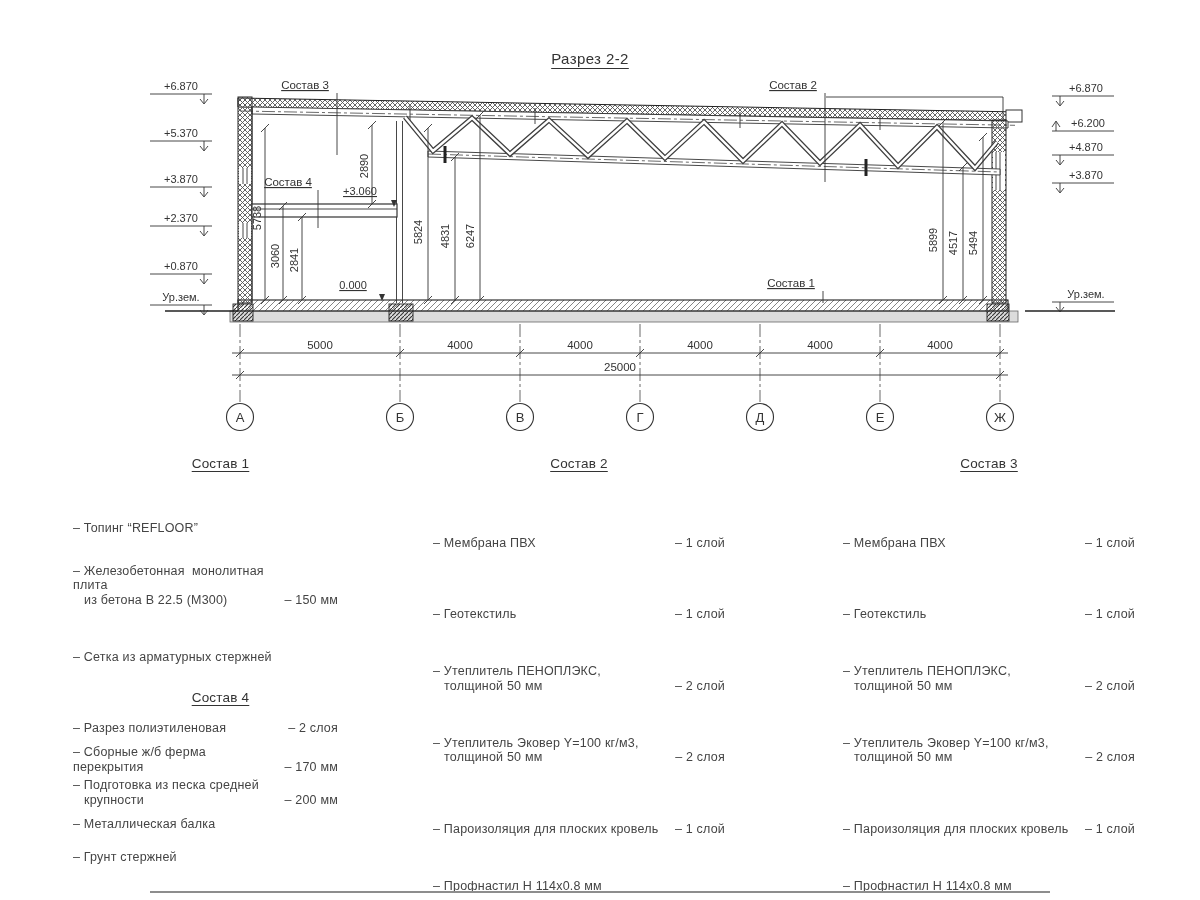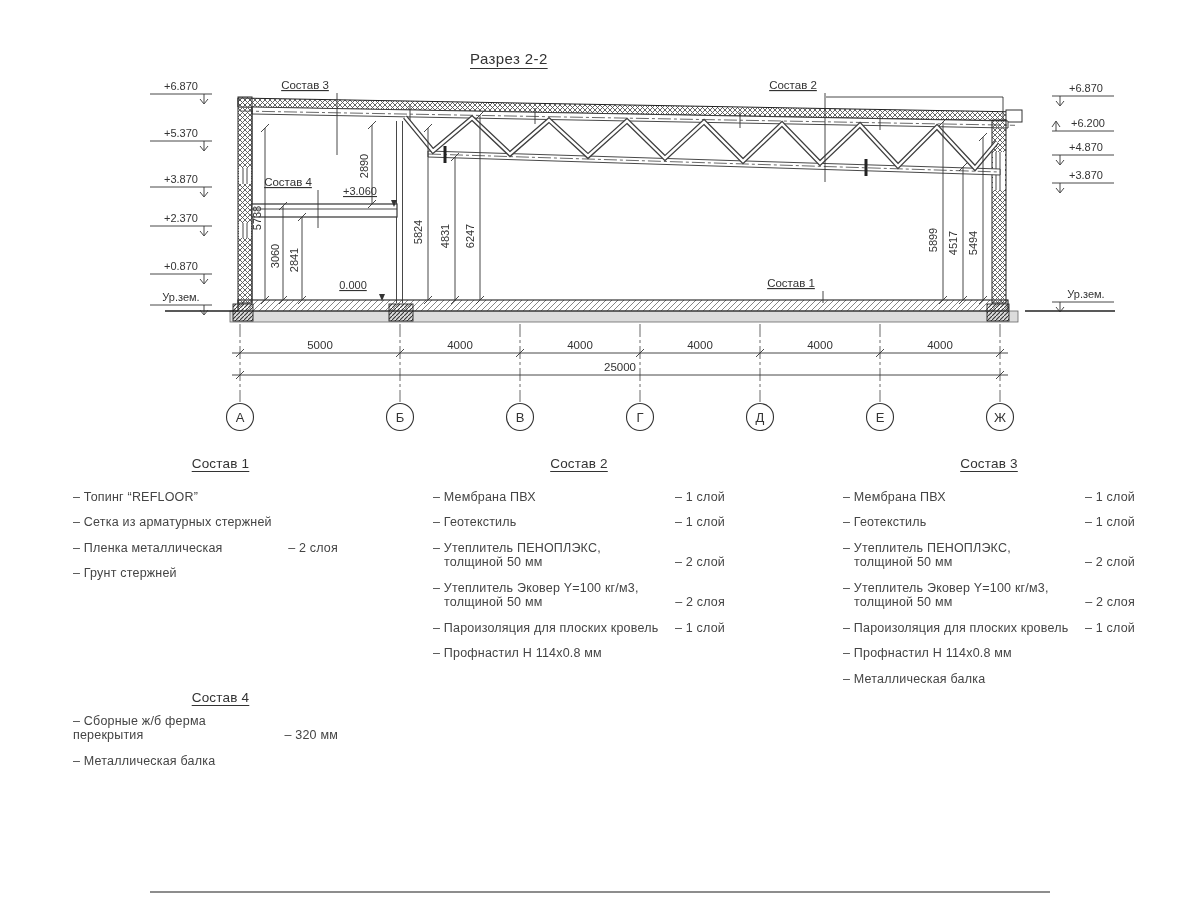--- a/index.html
+++ b/index.html
@@ -1,41 +1,41 @@
 <!DOCTYPE html>
 <html><head>
 <meta charset="utf-8">
 <style>
   html,body{margin:0;padding:0;background:#fff;}
   body{width:1200px;height:900px;position:relative;overflow:hidden;
        font-family:"Liberation Sans",sans-serif;color:#3a3a3a;}
   .abs{position:absolute;}
   
-  #page-title{left:470px;top:50px;width:240px;text-align:left;font-size:15px;
+  #page-title{left:470px;top:50px;width:240px;text-align:center;font-size:15px;
     color:#333;text-decoration:underline;text-underline-offset:4px;letter-spacing:.4px;}
   
   #dwg{left:0;top:0;}
   svg text{fill:#333;font-family:"Liberation Sans",sans-serif;}
   .t-dim{font-size:11px;}
   .t-elev{font-size:11px;}
   .t-span{font-size:11.5px;}
   .t-axis{font-size:13px;}
   .t-call{font-size:11.5px;text-decoration:underline;text-underline-offset:3px;}
   .t-lvl{font-size:11px;text-decoration:underline;text-underline-offset:3px;}
   .ln{stroke:#333;stroke-width:0.9;fill:none;}
   .ln-thick{stroke:#222;stroke-width:1.4;fill:none;}
   .dashdot{stroke:#444;stroke-width:0.8;fill:none;stroke-dasharray:13 3 3 3;}
   
   .col{position:absolute;font-size:12.5px;line-height:1.16;color:#444;letter-spacing:.2px;}
   .ttl-wrap{text-align:center;margin-bottom:18px;}
   .ttl{font-size:13.5px;color:#333;text-decoration:underline;text-underline-offset:3px;}
   .pad-ttl .ttl-wrap{padding-left:30px;}
   .row{display:flex;justify-content:center;align-items:flex-end;margin-bottom:11px;}
   .row .nm{white-space:pre-wrap;flex:1;}
-  .row .vl{white-space:nowrap;margin-left:8px;}
+  .row .vl{white-space:nowrap;margin-left:8px;margin-top:46px;}
   .row.sp{margin-top:2px;}
   #bottom-line{left:150px;top:891px;width:900px;height:2px;background:#8d8d8d;}
 </style>
 </head>
 <body>
 
 <div class="abs" id="page-title">Разрез 2-2</div>
 
 <svg id="dwg" class="abs" width="1200" height="900" viewBox="0 0 1200 900">
   <defs>
@@ -274,39 +274,49 @@
     <text x="1000" y="421.5" text-anchor="middle" class="t-axis">Ж</text>
   </g>
 </svg>
 
 <div class="col pad-ttl" style="left:73px;top:456px;width:265px;">
   <div class="ttl-wrap"><span class="ttl">Состав 1</span></div>
   <div class="row">
     <div class="nm">– Топинг “REFLOOR”</div>
     <div class="vl"></div>
   </div>
+  <div class="row">
+    <div class="nm">– Железобетонная  монолитная плита
+   из бетона В 22.5 (М300)</div>
+    <div class="vl">– 150 мм</div>
+  </div>
   <div class="row sp">
     <div class="nm">– Сетка из арматурных стержней</div>
     <div class="vl"></div>
   </div>
   <div class="row">
-    <div class="nm">– Пленка металлическая</div>
+    <div class="nm">– Разрез полиэтиленовая</div>
     <div class="vl">– 2 слоя</div>
+  </div>
+  <div class="row">
+    <div class="nm">– Подготовка из песка средней
+   крупности</div>
+    <div class="vl">– 200 мм</div>
   </div>
   <div class="row">
     <div class="nm">– Грунт стержней</div>
     <div class="vl"></div>
   </div>
 </div>
 
 <div class="col pad-ttl" style="left:73px;top:690px;width:265px;">
   <div class="ttl-wrap" style="margin-bottom:8px;"><span class="ttl">Состав 4</span></div>
   <div class="row">
     <div class="nm">– Сборные ж/б ферма перекрытия</div>
-    <div class="vl">– 320 мм</div>
+    <div class="vl">– 170 мм</div>
   </div>
   <div class="row">
     <div class="nm">– Металлическая балка</div>
     <div class="vl"></div>
   </div>
 </div>
 
 <div class="col" style="left:433px;top:456px;width:292px;">
   <div class="ttl-wrap"><span class="ttl">Состав 2</span></div>
   <div class="row">

